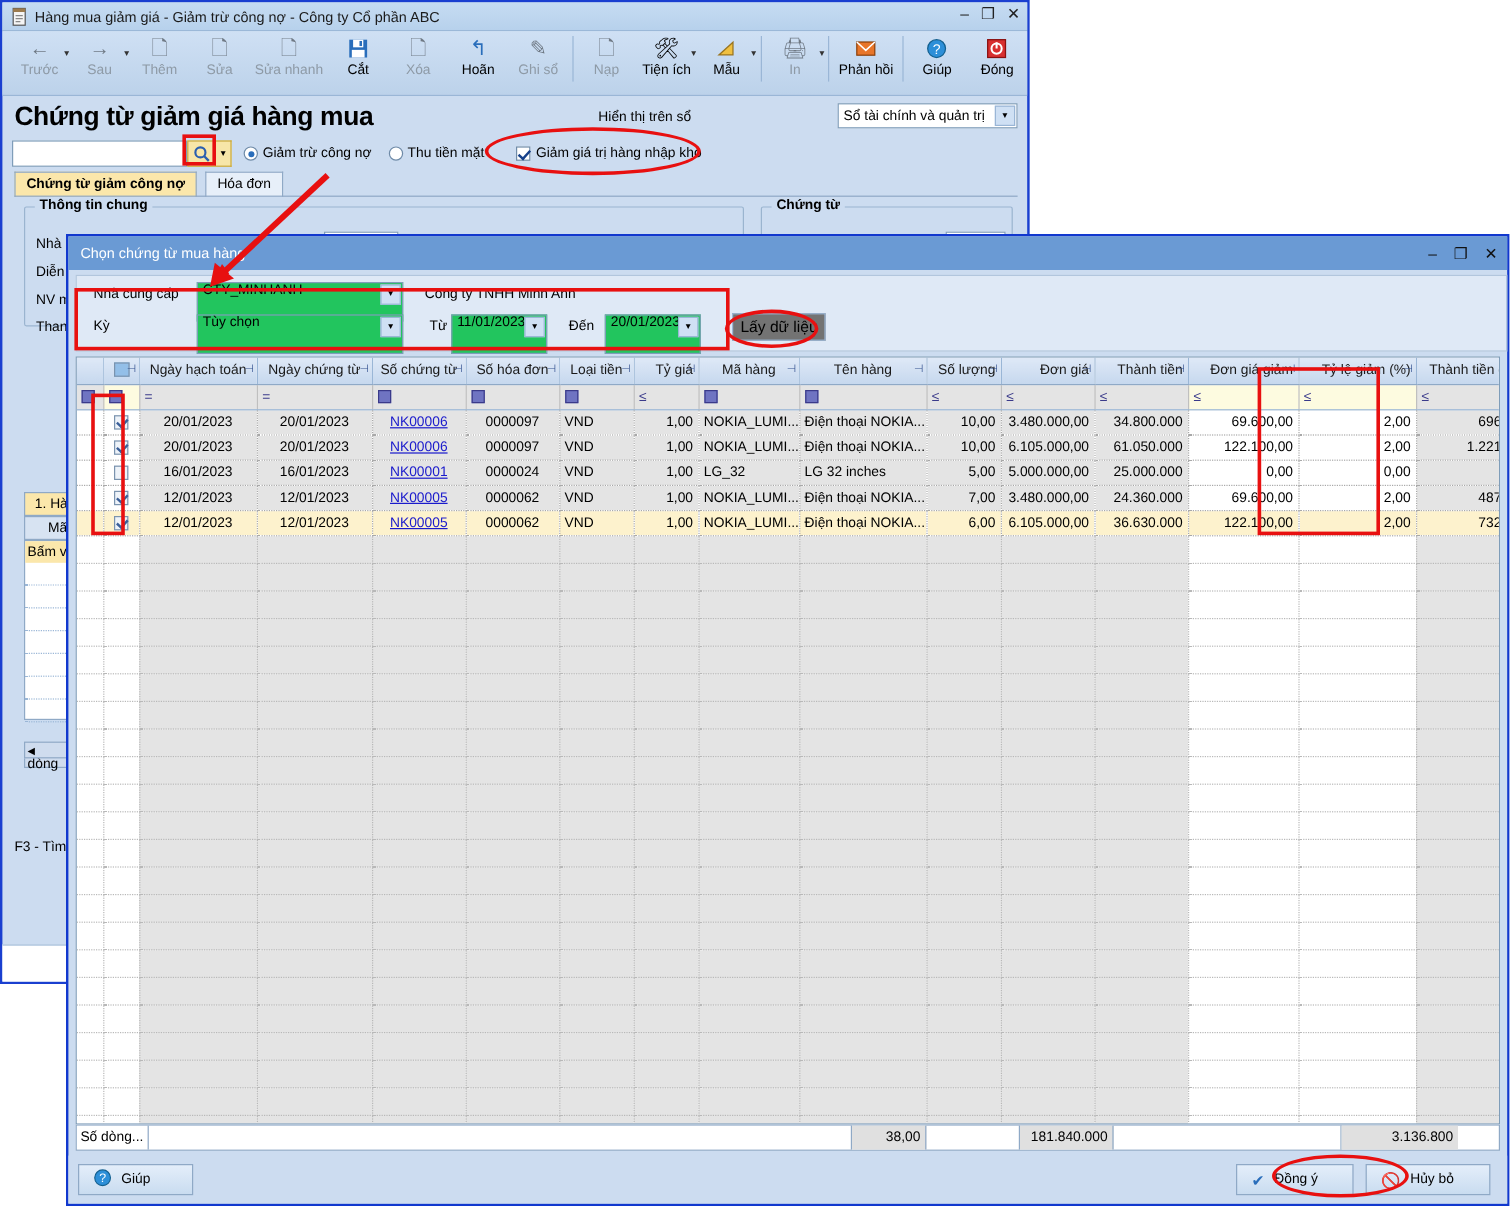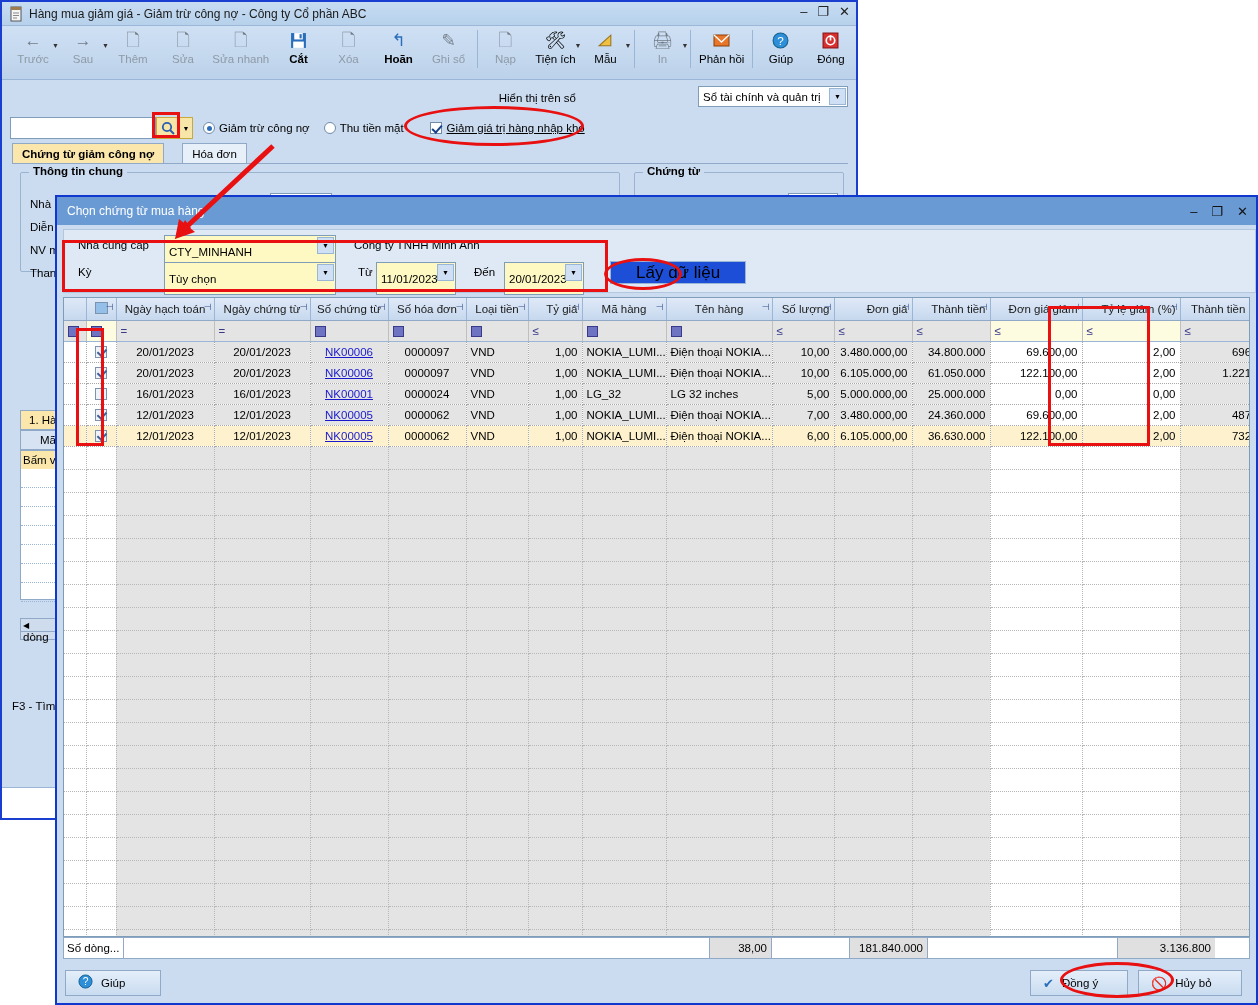--- a/index.html
+++ b/index.html
@@ -44,21 +44,21 @@
   }
   .tb-item{
     width:auto;min-width:38px;padding:3px 6px 0 6px;
     display:flex;flex-direction:column;align-items:center;justify-content:flex-start;
     position:relative;
   }
   .tb-ico{height:22px;display:flex;align-items:center;justify-content:center;font-size:17px;line-height:1;}
   .tb-lbl{font-size:11.5px;margin-top:2px;white-space:nowrap;}
   .tb-item.dis .tb-lbl{color:#8e9aa6;}
   .tb-item.dis .tb-ico{opacity:.45;}
-  .tb-item.bold .tb-lbl{font-weight:bold;}
+  .tb-item.bold .tb-lbl{font-weight:normal;}
   .tb-caret{position:absolute;right:-1px;bottom:16px;font-size:7px;color:#333;}
   .tb-sep{width:1px;height:38px;background:#9ab6d6;margin:4px 3px 0 3px;}
 
   .main-body{position:absolute;left:0;top:78px;width:100%;bottom:0;}
   .page-title{
     position:absolute;left:10px;top:4px;font-size:22px;font-weight:bold;letter-spacing:-.3px;
   }
   .hienthi-lbl{position:absolute;right:280px;top:12px;font-size:11.5px;white-space:nowrap;}
   .hienthi-sel{
     position:absolute;right:8px;top:6px;width:150px;height:21px;background:#fff;
@@ -79,35 +79,35 @@
   .search-caret{
     width:13px;height:22px;background:#f7e6a8;border:1px solid #c8a93e;border-left:none;
     box-sizing:border-box;display:flex;align-items:center;justify-content:center;font-size:7px;
   }
   .radio-wrap{display:flex;align-items:center;margin-left:10px;font-size:11.5px;white-space:nowrap;}
   .radio{
     width:12px;height:12px;border-radius:50%;border:1px solid #6f8ba8;background:#fff;
     margin-right:4px;position:relative;box-sizing:border-box;
   }
   .radio.on::after{content:"";position:absolute;left:2.5px;top:2.5px;width:5px;height:5px;border-radius:50%;background:#2a6ebb;}
-  .chk-wrap{display:flex;align-items:center;margin-left:26px;font-size:11.5px;white-space:nowrap;text-decoration:underline;}
+  .chk-wrap{display:flex;align-items:center;margin-left:26px;font-size:11.5px;white-space:nowrap;}
   .chkbox{
     width:12px;height:12px;border:1px solid #6f8ba8;background:#fff;margin-right:5px;
     box-sizing:border-box;position:relative;
   }
   .chkbox.on::after{
     content:"";position:absolute;left:3px;top:0px;width:4px;height:8px;
     border:solid #15408a;border-width:0 2px 2px 0;transform:rotate(42deg);
   }
 
   .tabs{position:absolute;left:10px;top:62px;height:22px;display:flex;align-items:flex-end;}
   .tab{
     height:21px;padding:0 9px;border:1px solid #8fa9c6;border-bottom:none;
     background:#e7eff9;font-size:11.5px;display:flex;align-items:center;box-sizing:border-box;
-    margin-right:18px;
+    margin-right:7px;
   }
   .tab.active{background:#fbe7ab;font-weight:bold;}
   .tabline{position:absolute;left:10px;top:83px;right:8px;height:1px;background:#8fa9c6;}
 
   .grp{
     position:absolute;border:1px solid #9ab4cf;border-radius:2px;box-sizing:border-box;
   }
   .grp>.cap{
     position:absolute;left:8px;top:-8px;background:#ccdcf0;padding:0 4px;font-size:11.5px;font-weight:bold;
   }
@@ -154,27 +154,27 @@
   .dlg-title{font-size:12px;color:#fff;margin-left:10px;}
   .dlg-winbtns{position:absolute;right:8px;top:0;height:28px;display:flex;align-items:center;gap:14px;}
   .dlg-winbtns span{color:#111;font-size:13px;line-height:13px;}
 
   .filter-area{
     position:absolute;left:6px;top:32px;right:0;height:64px;
     background:#dfe9f6;border:1px solid #b2c6dd;box-sizing:border-box;
   }
   .f-lbl{position:absolute;font-size:11.5px;}
   .f-inp{
-    position:absolute;height:33px;background:#fef9c3;border:1px solid #7f9db9;box-sizing:border-box;
-    font-size:11.5px;display:flex;align-items:center;padding-left:4px;
+    position:absolute;height:33px;background:#22c55e;border:1px solid #7f9db9;box-sizing:border-box;
+    font-size:11.5px;display:flex;padding-left:4px;
   }
   .f-inp .arw{position:absolute;right:1px;top:1px;width:17px;height:17px;background:#cfe0f4;border:1px solid #9ab6d6;box-sizing:border-box;display:flex;align-items:center;justify-content:center;font-size:7px;}
   .f-btn{
-    position:absolute;height:23px;padding:0 25px;background:#1d4ed8;border:1px solid #9ab6d6;
-    box-sizing:border-box;font-size:17px;display:flex;align-items:center;justify-content:center;
+    position:absolute;height:23px;padding:0 6px;background:#737373;border:1px solid #9ab6d6;
+    box-sizing:border-box;font-size:13px;display:flex;align-items:center;justify-content:center;
   }
 
   
   .grid-wrap{
     position:absolute;left:6px;top:100px;right:6px;bottom:66px;
     background:#fff;border:1px solid #7f9db9;box-sizing:border-box;overflow:hidden;
   }
   table.grid{border-collapse:collapse;table-layout:fixed;width:1189px;}
   table.grid th{
     height:22px;background:linear-gradient(to bottom,#dfe9f7,#c6d8ee);
@@ -358,20 +358,21 @@
               <rect x="1" y="1" width="14" height="14" fill="#d83030" stroke="#8a1010"></rect>
               <circle cx="8" cy="8" r="4" fill="none" stroke="#fff" stroke-width="1.6"></circle>
               <line x1="8" y1="3" x2="8" y2="8" stroke="#fff" stroke-width="1.6"></line>
             </svg>
         </span>
         <span class="tb-lbl">Đóng</span>
       </div>
     </div>
 
     <div class="main-body">
+      <div class="page-title">Chứng từ giảm giá hàng mua</div>
       <div class="hienthi-lbl">Hiển thị trên sổ</div>
       <div class="hienthi-sel">
         <span>Sổ tài chính và quản trị</span>
         <span class="arw">▼</span>
       </div>
 
       <div class="search-row">
         <div class="search-box"></div>
         <div class="search-btn">
           <svg width="14" height="14" viewBox="0 0 14 14">

